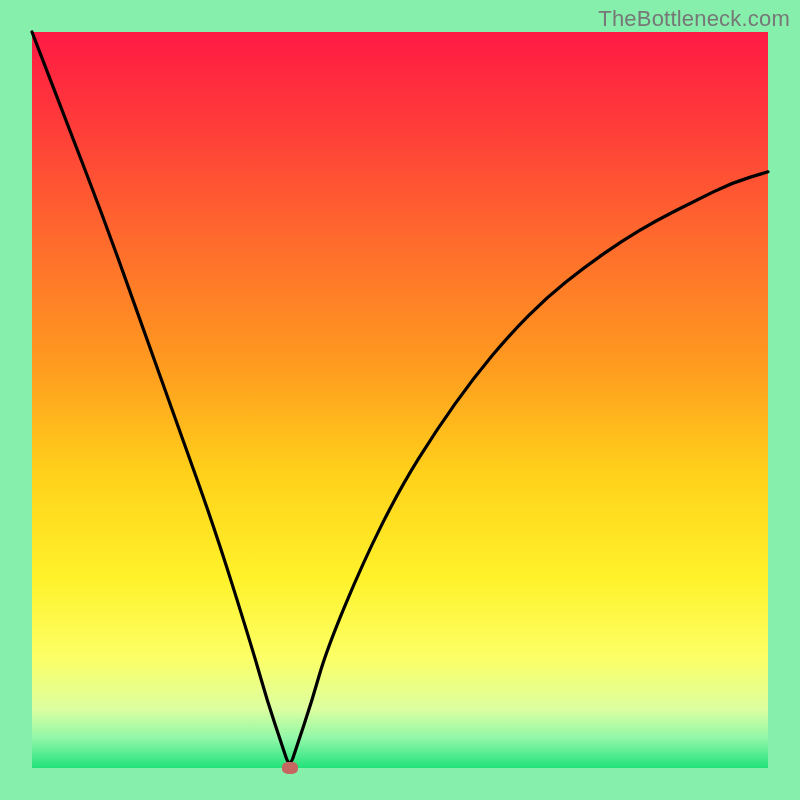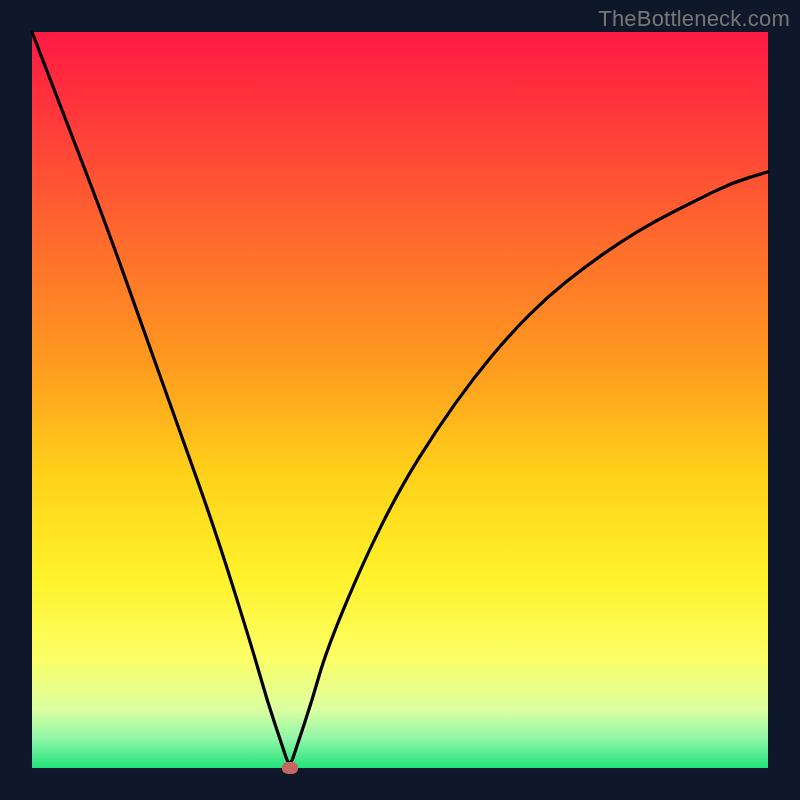--- a/index.html
+++ b/index.html
@@ -8,21 +8,21 @@
     width: 800px;
     height: 800px;
     background: #000;
     overflow: hidden;
     font-family: Arial, Helvetica, sans-serif;
   }
   .stage {
     position: relative;
     width: 800px;
     height: 800px;
-    background: #0f172a;
+    background: #86efac;
   }
   .plot-wrap {
     position: absolute;
     left: 32px;
     top: 32px;
     width: 736px;
     height: 736px;
   }
   .plot-bg {
     position: absolute;

